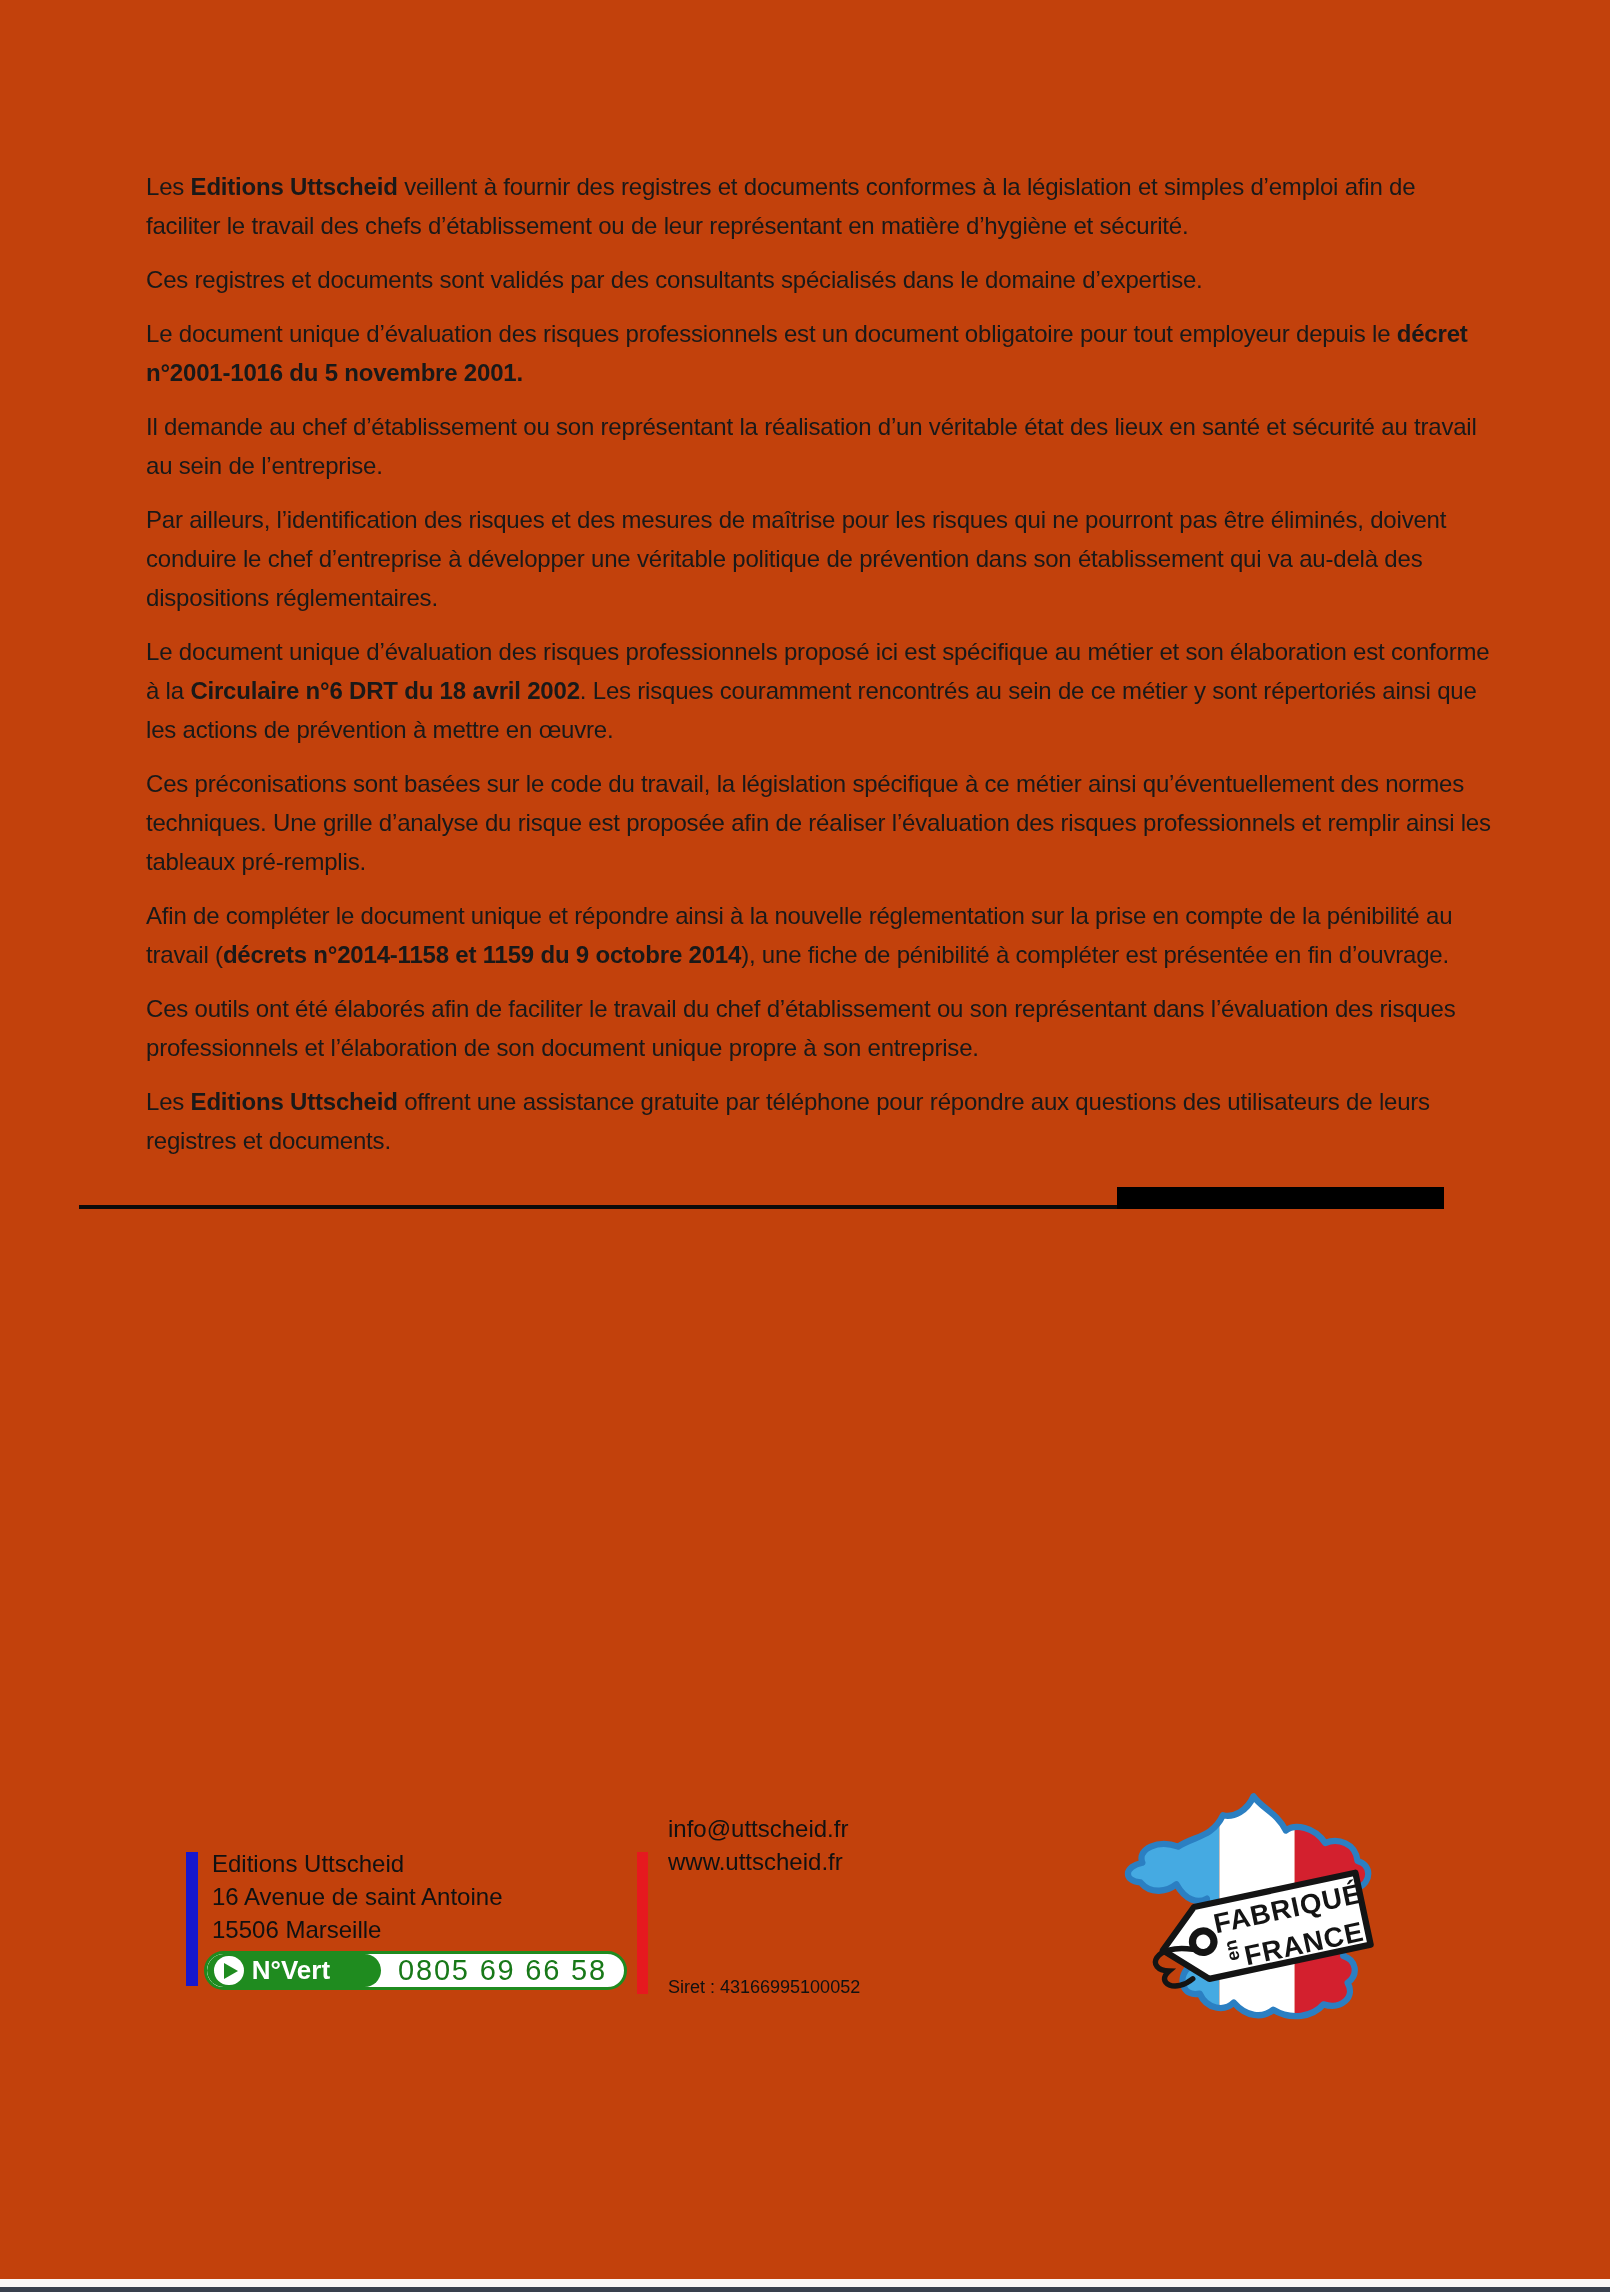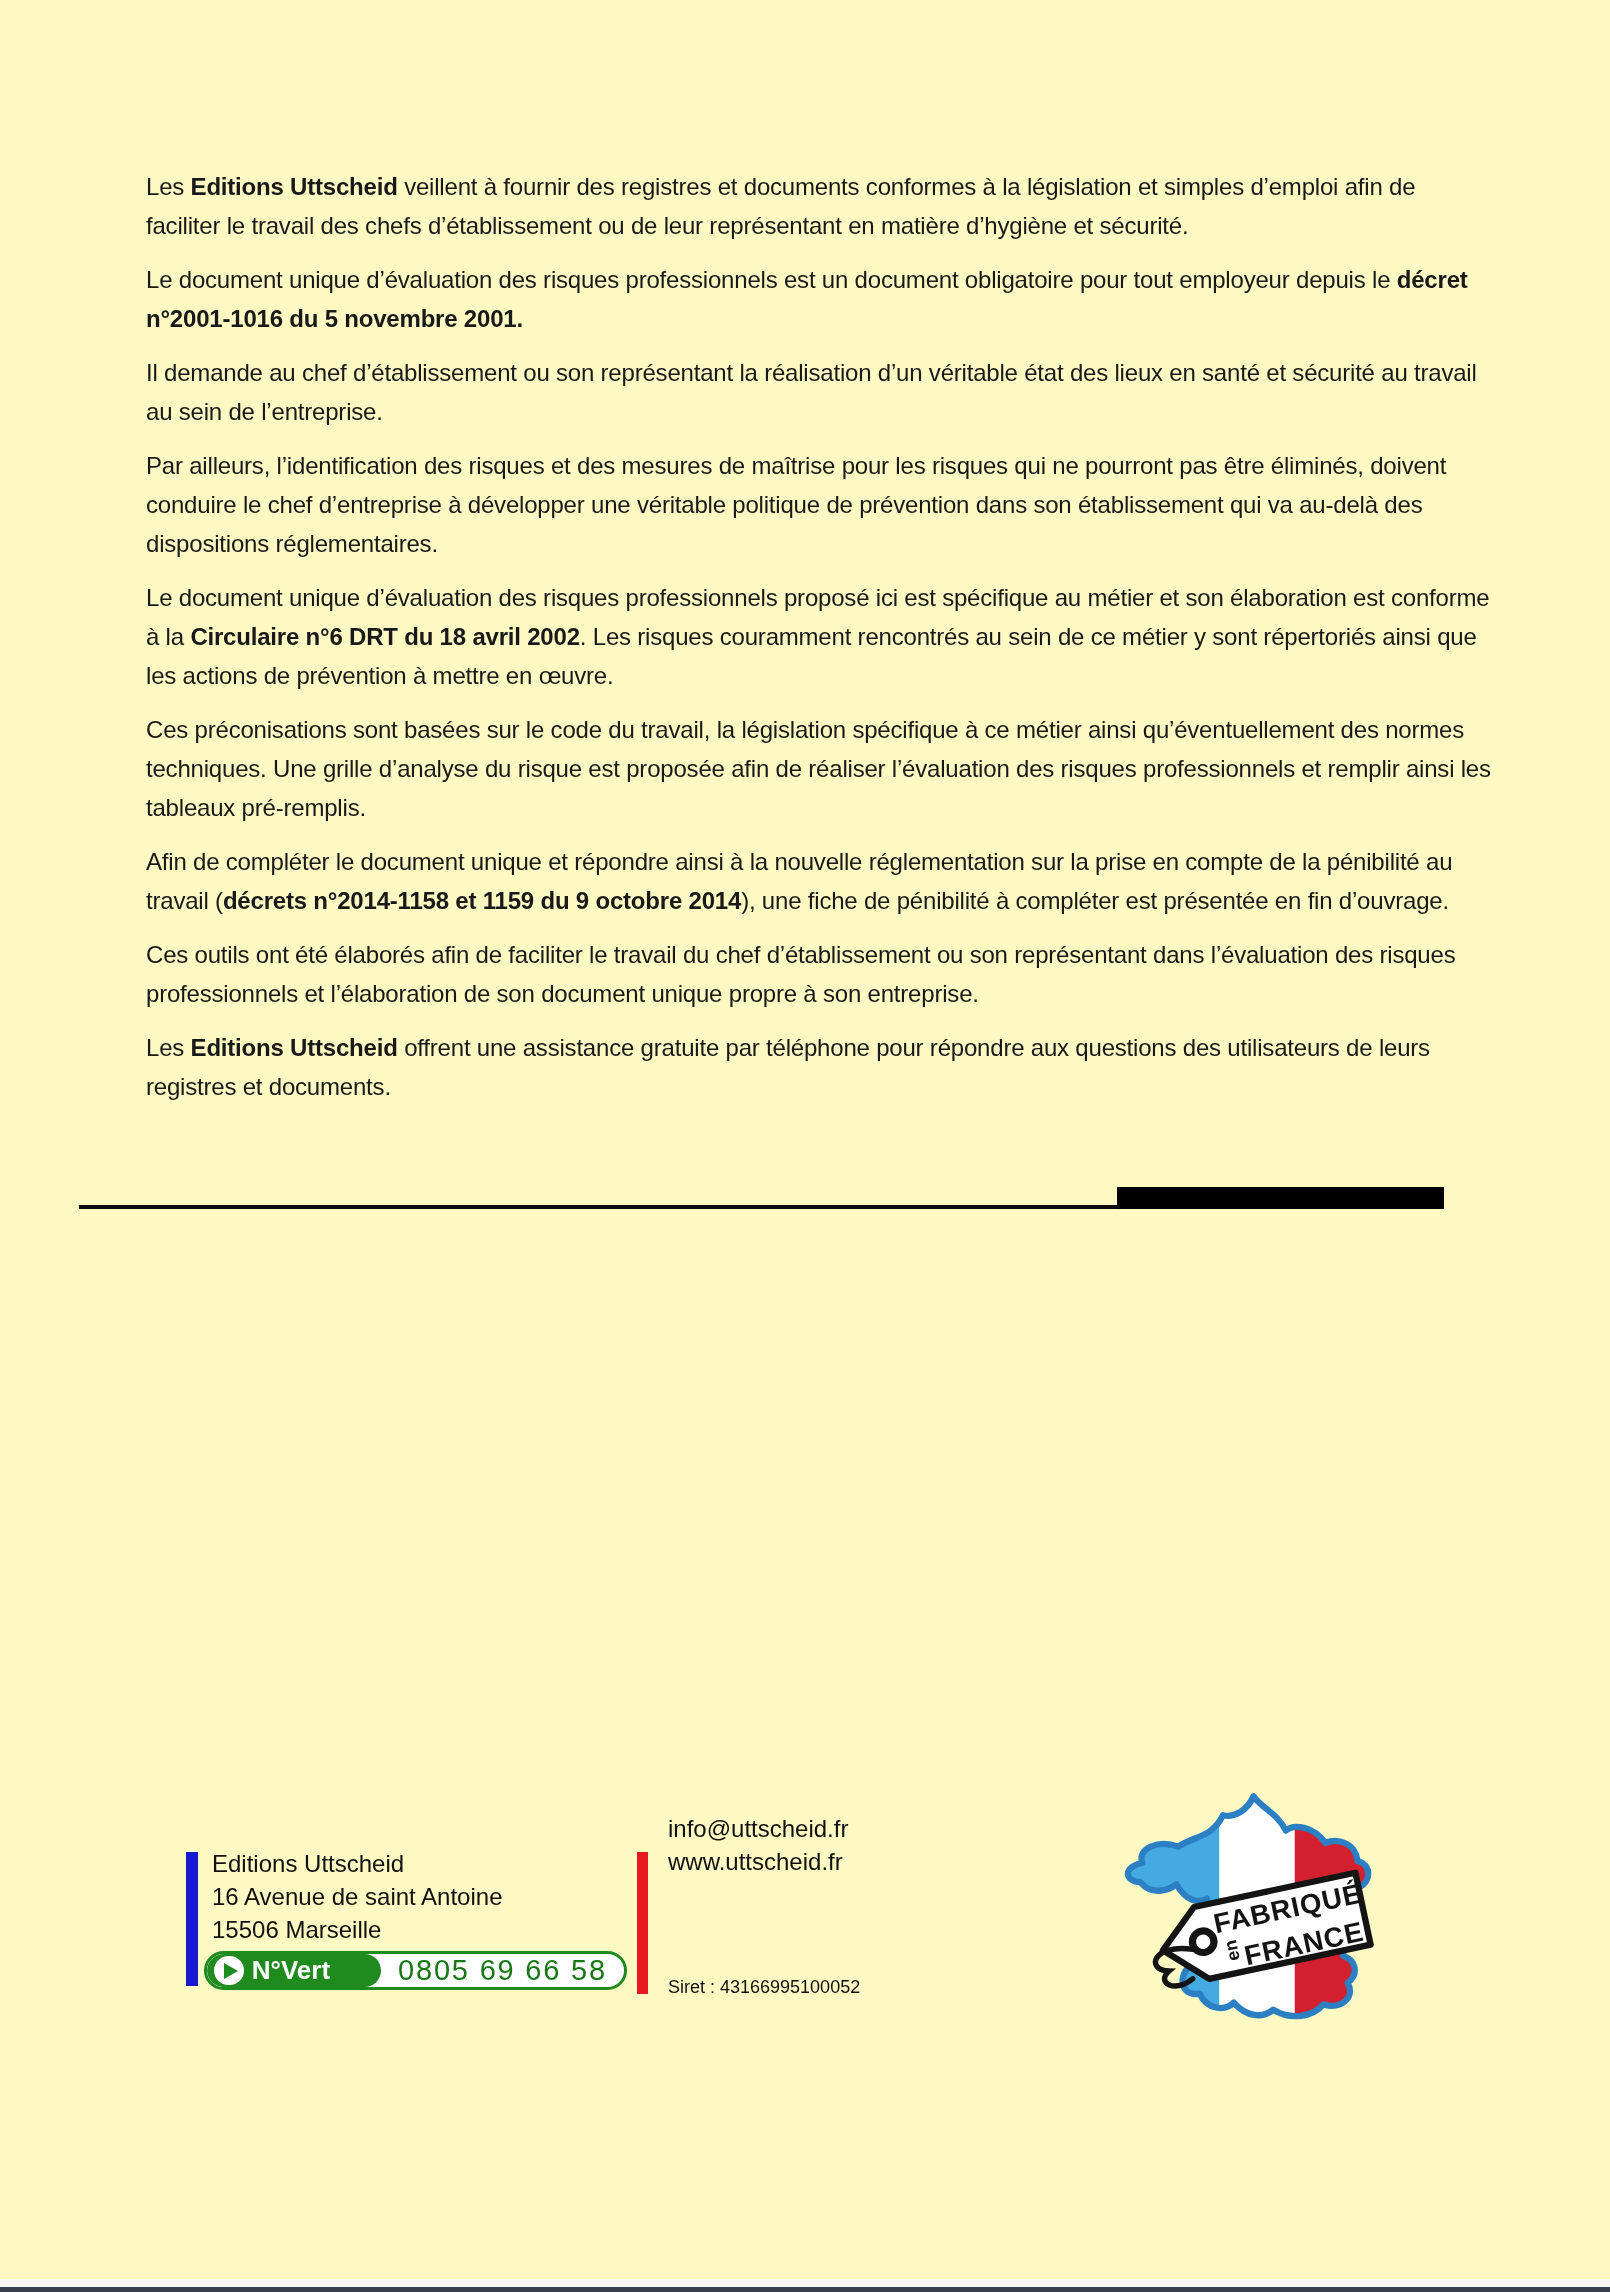--- a/index.html
+++ b/index.html
@@ -1,19 +1,19 @@
 <!DOCTYPE html>
 <html style="font-size:14.3px"><head>
 <meta charset="utf-8">
 <style>
   html,body{margin:0;padding:0;background:#ffffff;}
   .page{
     position:relative;
     width:1610px;height:2293px;
-    background:#fef9c3;
+    background:#c2410c;
     font-family:"Liberation Sans", sans-serif;
     color:#161616;
     overflow:hidden;
   }
   
   .content{
     position:absolute;
     left:146px;top:167px;width:1348px;
   }
   .para{
@@ -92,20 +92,21 @@
   .bottom-strip{position:absolute;left:0;top:2279px;width:1610px;height:8px;background:#faf7f7;}
   .bottom-bar{position:absolute;left:0;top:2287px;width:1610px;height:5.4px;}
 </style>
 </head>
 <body>
 
 <div class="page">
 
   <div class="content" id="doc-body">
       <p class="para"><span>Les </span><strong>Editions Uttscheid</strong><span> veillent à fournir des registres et documents conformes à la législation et simples d’emploi afin de faciliter le travail des chefs d’établissement ou de leur représentant en matière d’hygiène et sécurité.</span></p>
+      <p class="para"><span>Ces registres et documents sont validés par des consultants spécialisés dans le domaine d’expertise.</span></p>
       <p class="para"><span>Le document unique d’évaluation des risques professionnels est un document obligatoire pour tout employeur depuis le </span><strong>décret n°2001-1016 du 5 novembre 2001.</strong></p>
       <p class="para"><span>Il demande au chef d’établissement ou son représentant la réalisation d’un véritable état des lieux en santé et sécurité au travail au sein de l’entreprise.</span></p>
       <p class="para"><span>Par ailleurs, l’identification des risques et des mesures de maîtrise pour les risques qui ne pourront pas être éliminés, doivent conduire le chef d’entreprise à développer une véritable politique de prévention dans son établissement qui va au-delà des dispositions réglementaires.</span></p>
       <p class="para"><span>Le document unique d’évaluation des risques professionnels proposé ici est spécifique au métier et son élaboration est conforme à la </span><strong>Circulaire n°6 DRT du 18 avril 2002</strong><span>. Les risques couramment rencontrés au sein de ce métier y sont répertoriés ainsi que les actions de prévention  à mettre en œuvre.</span></p>
       <p class="para"><span>Ces préconisations sont basées sur le code du travail, la législation spécifique à ce métier ainsi qu’éventuellement des normes techniques. Une grille d’analyse du risque est proposée afin de réaliser l’évaluation des risques professionnels et remplir ainsi les tableaux pré-remplis.</span></p>
       <p class="para"><span>Afin de compléter le document unique et répondre ainsi à la nouvelle réglementation  sur la prise en compte de la pénibilité au travail (</span><strong>décrets n°2014-1158 et 1159 du 9 octobre 2014</strong><span>), une fiche de pénibilité à compléter est présentée en fin d’ouvrage.</span></p>
       <p class="para"><span>Ces outils ont été élaborés afin de faciliter le travail du chef d’établissement ou son représentant dans l’évaluation des risques professionnels et l’élaboration de son document unique propre à son entreprise.</span></p>
       <p class="para"><span>Les </span><strong>Editions Uttscheid</strong><span> offrent une assistance gratuite par téléphone pour répondre aux questions des utilisateurs de leurs registres et documents.</span></p>
     </div>
 

